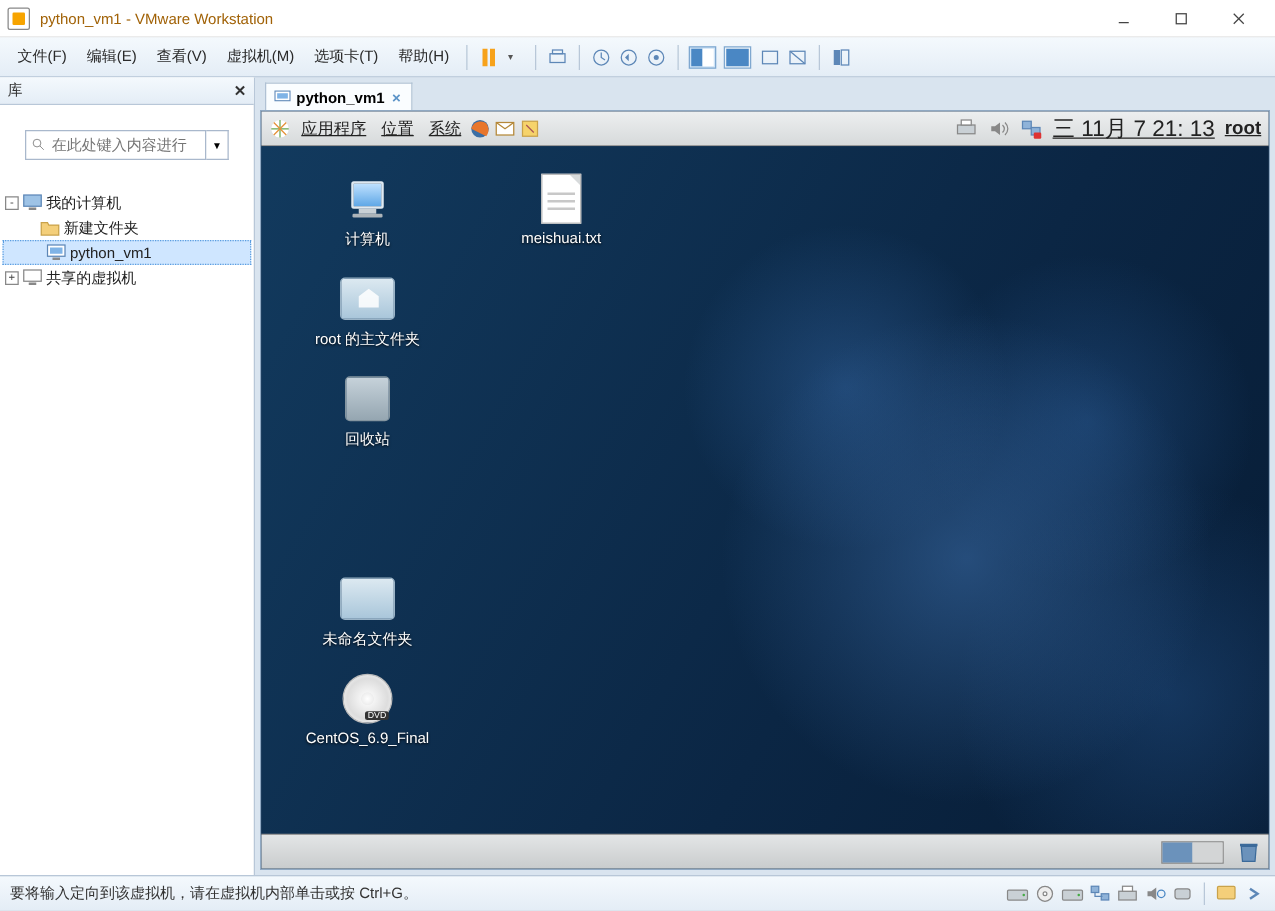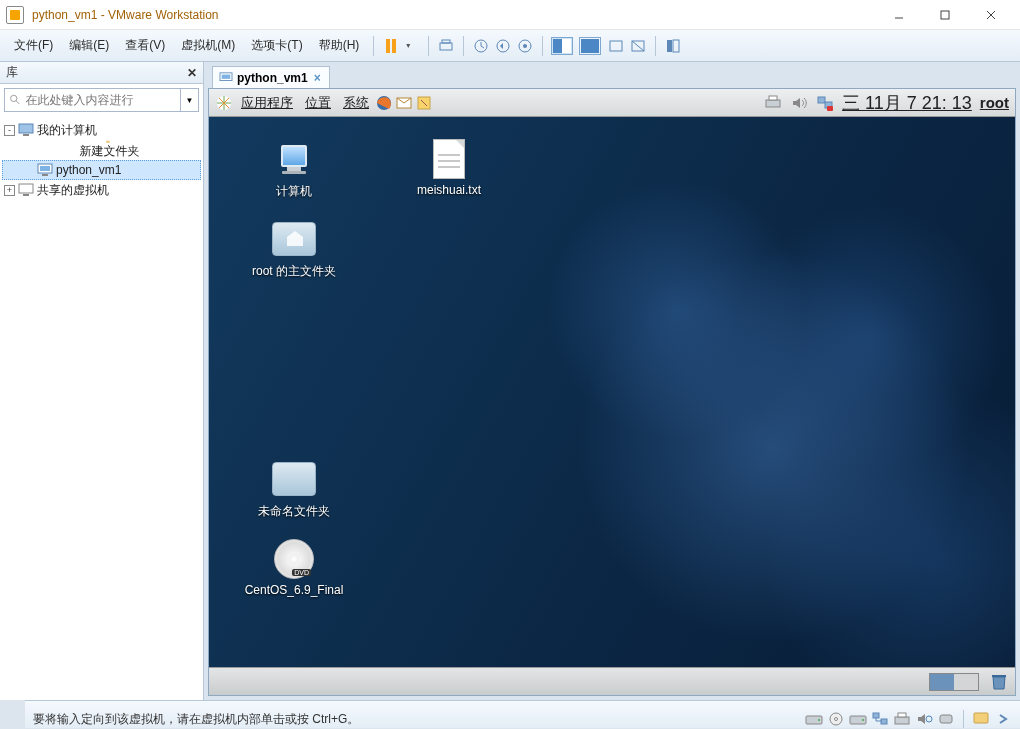--- a/index.html
+++ b/index.html
@@ -24,31 +24,31 @@
 .menubar .dd{font-size:8px;color:#555;margin-left:2px;}
 .menubar .spacer{width:6px;}
 .menubar .viewbtn{border:1px solid #7fa8d0;padding:1px;width:22px;height:18px;display:flex;margin-right:2px;}
 .menubar .viewbtn .a{background:#4a87c4;}
 .menubar .viewbtn .b{background:#fff;}
 
 .mainrow{display:flex;height:638px;}
 .lib{width:204px;background:#fff;border-right:1px solid #b8c7d8;display:flex;flex-direction:column;}
 .lib-hd{height:22px;background:linear-gradient(#f4f9fd,#e4edf6);border-bottom:1px solid #b8c7d8;display:flex;align-items:center;padding:0 6px;font-size:12px;color:#333;}
 .lib-hd .close{margin-left:auto;font-weight:bold;cursor:pointer;}
-.searchrow{padding:4px;display:flex;gap:0;}
+.searchrow{padding:20px;display:flex;gap:0;}
 .searchbox{flex:1;border:1px solid #a9b8cc;height:24px;display:flex;align-items:center;padding:0 4px;}
 .searchbox svg{width:14px;height:14px;margin-right:4px;}
 .searchbox input{border:none;outline:none;font-size:12px;width:100%;color:#888;}
 .searchdd{width:18px;border:1px solid #a9b8cc;border-left:none;display:flex;align-items:center;justify-content:center;font-size:8px;}
 .tree{padding:4px 2px;font-size:12px;color:#222;}
 .tree .row{display:flex;align-items:center;height:20px;white-space:nowrap;padding-left:2px;}
 .tree .tw{width:11px;height:11px;border:1px solid #888;font-size:9px;line-height:8px;text-align:center;margin-right:3px;color:#444;}
 .tree .ic{width:16px;height:14px;margin-right:3px;}
 .tree .sel{background:#cfe6ff;border:1px dotted #5a9de0;}
-.ind1{padding-left:16px!important;flex-direction:column;}
+.ind1{padding-left:16px!important;}
 .ind2{padding-left:34px!important;}
 
 .vmarea{flex:1;display:flex;flex-direction:column;background:#d9e4ef;}
 .tabrow{height:26px;padding-top:4px;padding-left:8px;display:flex;align-items:flex-end;}
 .tab{background:#fafdff;border:1px solid #b0c1d4;border-bottom:none;height:22px;display:flex;align-items:center;padding:0 6px;font-size:12px;gap:4px;}
 .tab .tx{font-weight:bold;}
 .tab .cx{color:#5c94c8;font-weight:bold;padding:0 2px;}
 .vmcontent{flex:1;margin:0 4px 4px 4px;border:1px solid #8fa8c2;background:#0e2b4a;position:relative;overflow:hidden;}
 
 
@@ -73,21 +73,21 @@
 .gicon .lbl{text-shadow:0 1px 2px #000;}
 
 
 .gbot{position:absolute;bottom:0;left:0;right:0;height:28px;background:linear-gradient(#e3e5e6,#c9cccd);border-top:1px solid #999;display:flex;align-items:center;padding:0 6px;gap:4px;}
 .gbot .wsw{margin-left:auto;display:flex;border:1px solid #888;height:18px;}
 .gbot .wsw div{width:24px;}
 .gbot .wsw .act{background:#6b92bb;}
 .gbot .wsw .in{background:#d3d5d6;}
 .gbot .trash{width:20px;height:18px;margin-left:6px;}
 
-.statusbar{height:28px;background:linear-gradient(#f4f9fd,#e4edf6);border-top:1px solid #b8c7d8;display:flex;align-items:flex-end;padding:0 8px;font-size:12px;color:#333;margin-left:25px;}
+.statusbar{height:28px;background:linear-gradient(#f4f9fd,#e4edf6);border-top:1px solid #b8c7d8;display:flex;align-items:center;padding:0 8px;font-size:12px;color:#333;}
 .statusbar .sticons{margin-left:auto;display:flex;gap:4px;align-items:center;}
 .statusbar .sic{width:18px;height:16px;}
 .statusbar .vsep{width:1px;height:18px;background:#b8c7d8;margin:0 4px;}
 
 
 .mono{width:26px;height:22px;background:linear-gradient(#bfe1ff,#5fa7e6);border:2px solid #dfe9f1;border-radius:2px;}
 .monostand{width:14px;height:4px;background:#c9d0d5;margin:0 auto;}
 .monobase{width:24px;height:3px;background:#adb4b9;margin:0 auto;border-radius:1px;}
 .docpg{width:32px;height:40px;background:#fff;border:1px solid #bbb;position:relative;}
 .docpg:before{content:"";position:absolute;right:0;top:0;border-top:8px solid #d7dadb;border-left:8px solid transparent;}
@@ -337,20 +337,26 @@
         <div class="gicon" style="top:100px;left:40px">
           <div class="img">
               <div class="fld" style="position:relative">
                 <svg style="position:absolute;left:12px;top:6px" width="20" height="18" viewBox="0 0 20 18">
                   <path d="M2 8l8-6 8 6v9H2z" fill="#fff" opacity=".85"></path>
                 </svg>
               </div>
             </div>
           <div class="lbl">root 的主文件夹</div>
         </div>
+        <div class="gicon" style="top:180px;left:40px">
+          <div class="img">
+              <div class="trashc"></div>
+            </div>
+          <div class="lbl">回收站</div>
+        </div>
         <div class="gicon" style="top:340px;left:40px">
           <div class="img">
               <div class="fld"></div>
             </div>
           <div class="lbl">未命名文件夹</div>
         </div>
         <div class="gicon" style="top:420px;left:30px;width:110px">
           <div class="img">
               <div class="dvd"></div>
             </div>

